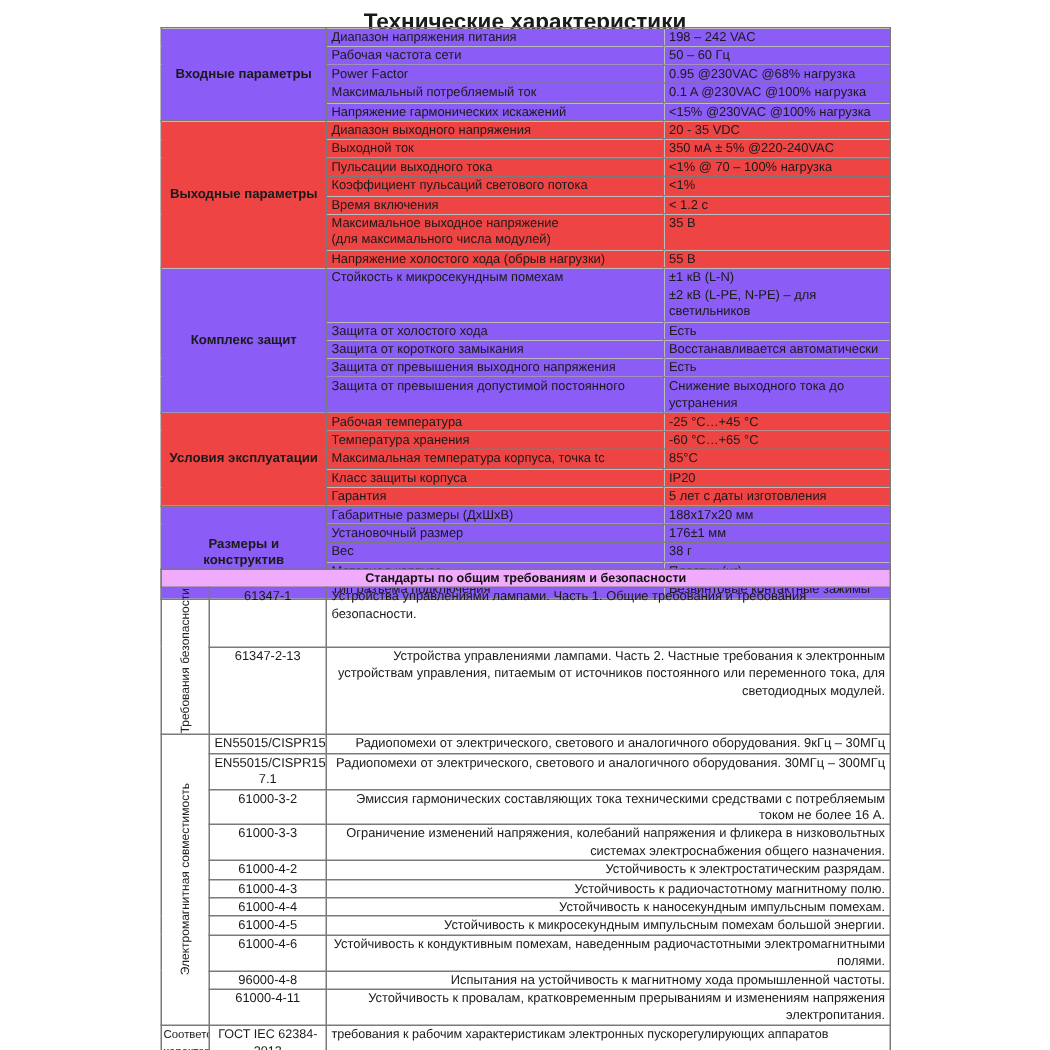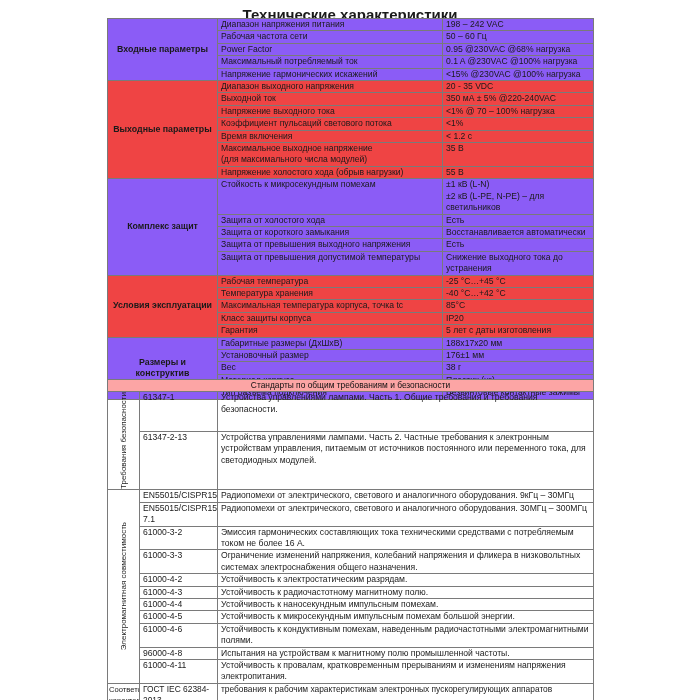--- a/index.html
+++ b/index.html
@@ -14,27 +14,27 @@
   #spec-table col.c1 { width: 110px; }
   #spec-table col.c2 { width: 225px; }
   #spec-table col.c3 { width: 151px; }
   .grp { font-weight: bold; text-align: center; vertical-align: middle; font-size: 8.8px; }
   .blue td { background: #ef4444; }
   .white td { background: #8b5cf6; }
   #std-table { top: 379px; }
   #std-table col.s1 { width: 32px; }
   #std-table col.s2 { width: 78px; }
   #std-table col.s3 { width: 376px; }
-  .green-head td { background: #fca5a5; color: #111; font-weight: normal; text-align: center;
+  .green-head td { background: #f0abfc; color: #111; font-weight: bold; text-align: center;
                    font-size: 8.4px; height: 11px; }
-  .code { text-align: left; }
+  .code { text-align: center; }
   .vlabel { position: relative; vertical-align: middle; padding: 0; }
   .vlabel span { display: block; writing-mode: vertical-rl; transform: rotate(180deg);
                  margin: 0 auto; text-align: center; font-size: 8px; line-height: 9.5px; color: #222; }
-  .std-title { text-align: left; }
+  .std-title { text-align: right; }
   .foot td { font-size: 8.4px; }
 </style>
 </head>
 <body>
 
 <div class="page-title">Технические характеристики</div>
 
 <table id="spec-table">
   <colgroup>
       <col class="c1">
@@ -95,21 +95,21 @@
       <tr class="blue">
         <td>
           <div>Выходной ток</div>
         </td>
         <td>
           <div>350 мА ± 5% @220-240VAC</div>
         </td>
       </tr>
       <tr class="blue">
         <td>
-          <div>Напряжение выходного тока</div>
+          <div>Пульсации выходного тока</div>
         </td>
         <td>
           <div>&lt;1% @ 70 – 100% нагрузка</div>
         </td>
       </tr>
       <tr class="blue">
         <td>
           <div>Коэффициент пульсаций светового потока</div>
         </td>
         <td>
@@ -170,41 +170,41 @@
       <tr class="white">
         <td>
           <div>Защита от превышения выходного напряжения</div>
         </td>
         <td>
           <div>Есть</div>
         </td>
       </tr>
       <tr class="white">
         <td>
-          <div>Защита от превышения допустимой температуры</div>
+          <div>Защита от превышения допустимой постоянного</div>
         </td>
         <td>
           <div>Снижение выходного тока до устранения</div>
         </td>
       </tr>
       <tr class="blue">
         <td class="grp" rowspan="5">Условия эксплуатации</td>
         <td>
           <div>Рабочая температура</div>
         </td>
         <td>
           <div>-25 °C…+45 °C</div>
         </td>
       </tr>
       <tr class="blue">
         <td>
           <div>Температура хранения</div>
         </td>
         <td>
-          <div>-40 °C…+42 °C</div>
+          <div>-60 °C…+65 °C</div>
         </td>
       </tr>
       <tr class="blue">
         <td>
           <div>Максимальная температура корпуса, точка tc</div>
         </td>
         <td>
           <div>85°C</div>
         </td>
       </tr>
@@ -323,21 +323,21 @@
       <tr>
         <td class="code">61000-4-5</td>
         <td class="std-title">Устойчивость к микросекундным импульсным помехам большой энергии.</td>
       </tr>
       <tr>
         <td class="code">61000-4-6</td>
         <td class="std-title">Устойчивость к кондуктивным помехам, наведенным радиочастотными электромагнитными полями.</td>
       </tr>
       <tr>
         <td class="code">96000-4-8</td>
-        <td class="std-title">Испытания на устройствам к магнитному полю промышленной частоты.</td>
+        <td class="std-title">Испытания на устойчивость к магнитному хода промышленной частоты.</td>
       </tr>
       <tr>
         <td class="code">61000-4-11</td>
         <td class="std-title">Устойчивость к провалам, кратковременным прерываниям и изменениям напряжения электропитания.</td>
       </tr>
       <tr class="foot">
         <td colspan="1" style="text-align: center; font-size: 7.6px; padding: 0px 1px;">Соответствие характеристик</td>
         <td class="code">ГОСТ IEC 62384-2013</td>
         <td>требования к рабочим характеристикам электронных пускорегулирующих аппаратов</td>
       </tr>

